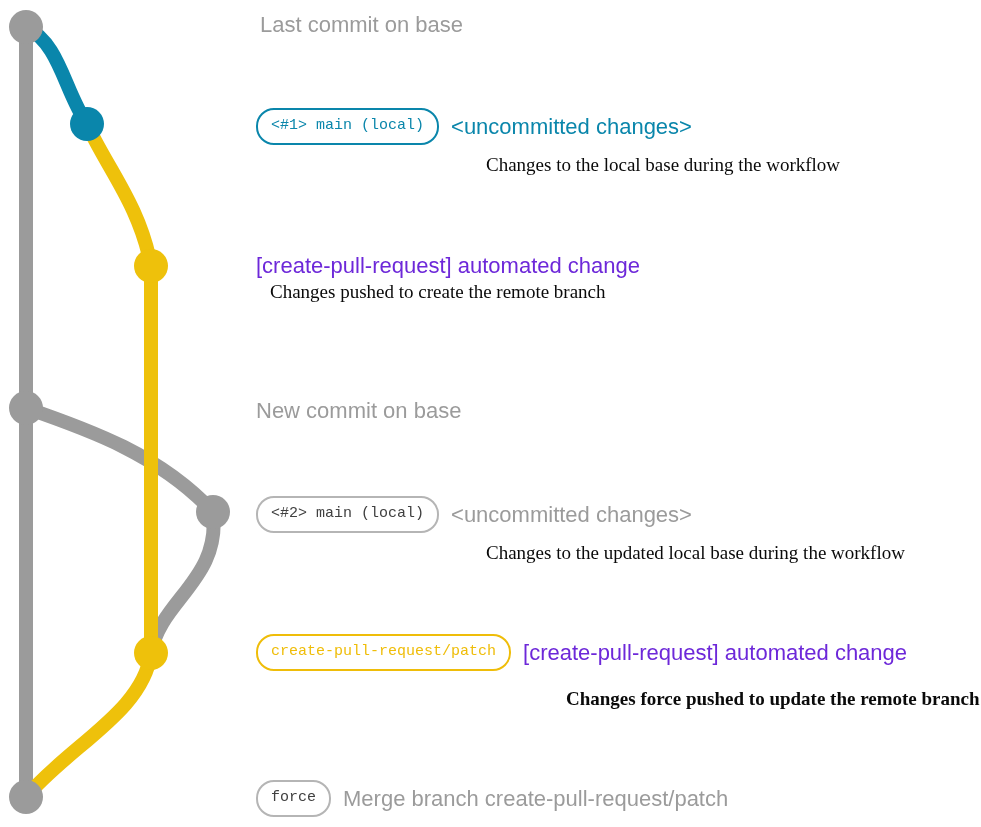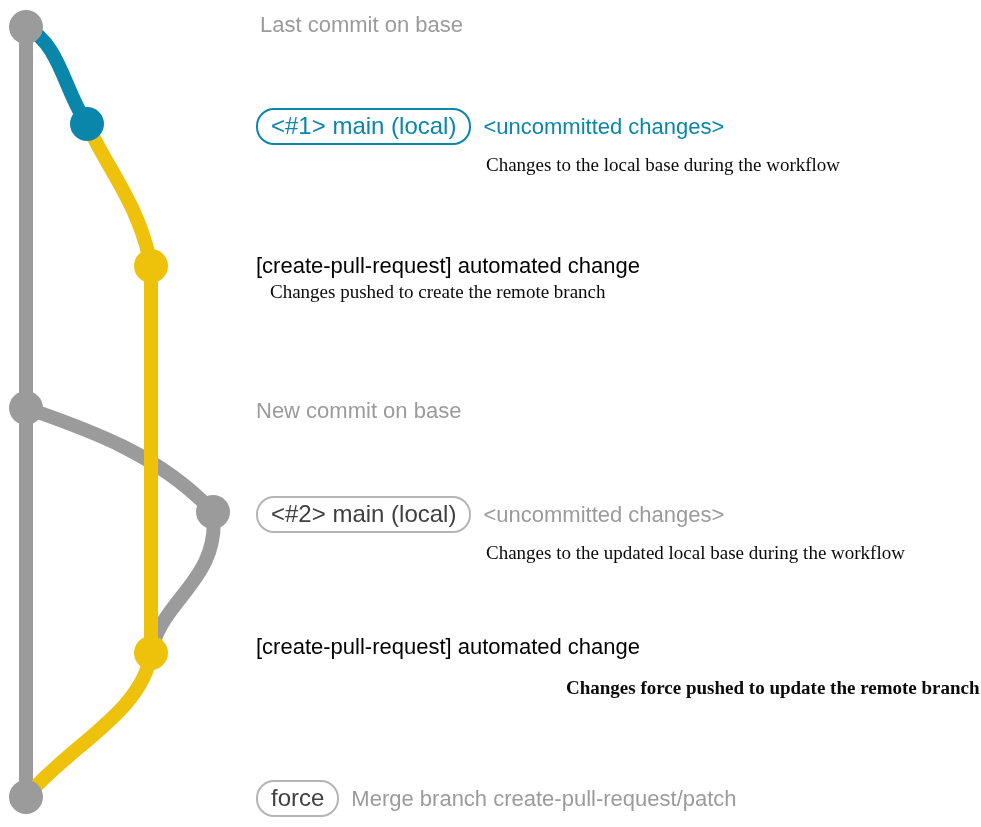--- a/index.html
+++ b/index.html
@@ -26,41 +26,42 @@
     left: 0;
     top: 0;
   }
 
   
   .pill {
     display: inline-block;
     border: 2px solid currentColor;
     border-radius: 18px;
     padding: 3px 13px 5px 13px;
-    font-size: 24px;
+    font-size: 15px;
     line-height: 25px;
     white-space: nowrap;
     vertical-align: middle;
     box-sizing: border-box;
+    font-family: Liberation Mono, monospace;
   }
   .pill-blue  { color: #0a86ab; }
   .pill-gray  { color: #404040; border-color: #b5b5b5; text-align: center; }
   .pill-yellow{ color: #efbd09; }
 
   
   .headline {
     font-size: 22px;
     line-height: 26px;
     white-space: nowrap;
     vertical-align: middle;
     display: inline-block;
   }
   .t-gray   { color: #9b9b9b; }
   .t-blue   { color: #0a86ab; }
-  .t-yellow { color: #000000; }
+  .t-yellow { color: #6d28d9; }
 
   
   .subject {
     font-family: "Liberation Serif", serif;
     font-size: 19px;
     line-height: 23px;
     color: #0a0a0a;
     white-space: nowrap;
   }
 
@@ -123,20 +124,21 @@
 <div class="row" style="left:256px; top:496px;">
   <div class="pill-row">
     <span class="pill pill-gray">&lt;#2&gt; main (local)</span>
     <span class="headline t-gray">&lt;uncommitted changes&gt;</span>
   </div>
   <div class="subject" style="margin-left:230px; margin-top:8px;">Changes to the updated local base during the workflow</div>
 </div>
 
 <div class="row" style="left:256px; top:634px;">
   <div class="pill-row">
+    <span class="pill pill-yellow">create-pull-request/patch</span>
     <span class="headline t-yellow">[create-pull-request] automated change</span>
   </div>
   <div class="subject" style="margin-left:310px; margin-top:16px;font-weight:bold;">Changes force pushed to update the remote branch</div>
 </div>
 
 <div class="row" style="left:256px; top:780px;">
   <div class="pill-row">
     <span class="pill pill-gray">force</span>
     <span class="headline t-gray">Merge branch create-pull-request/patch</span>
   </div>

